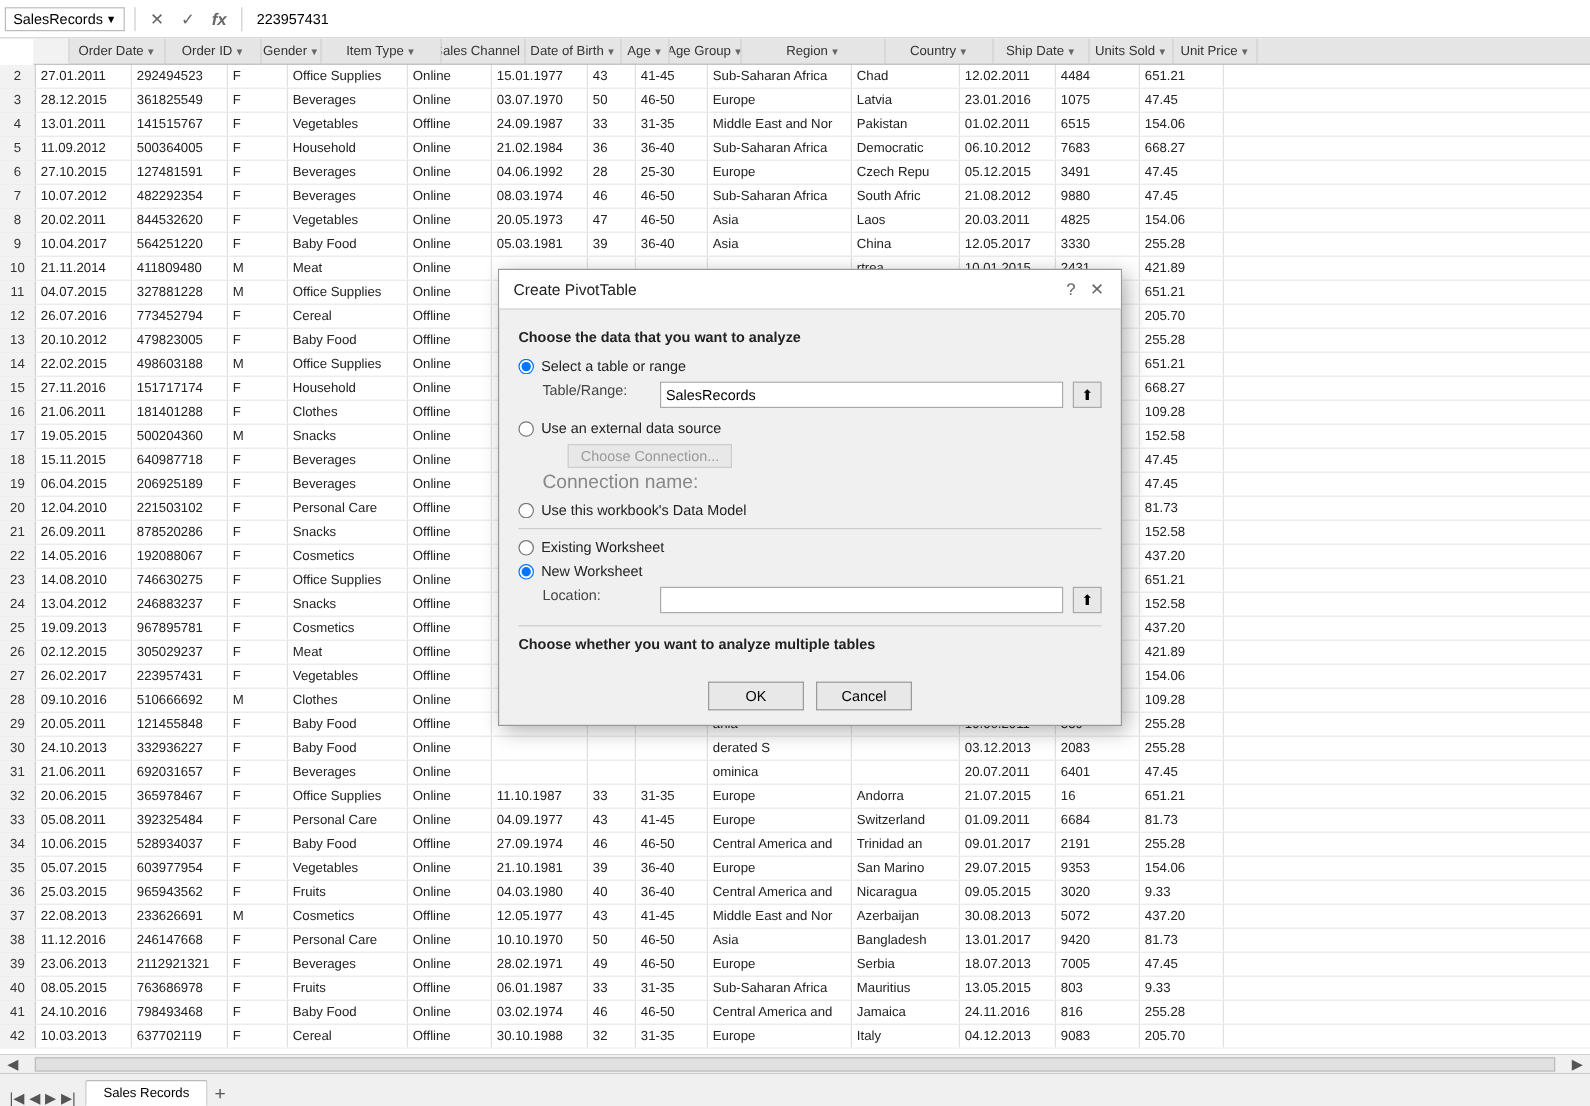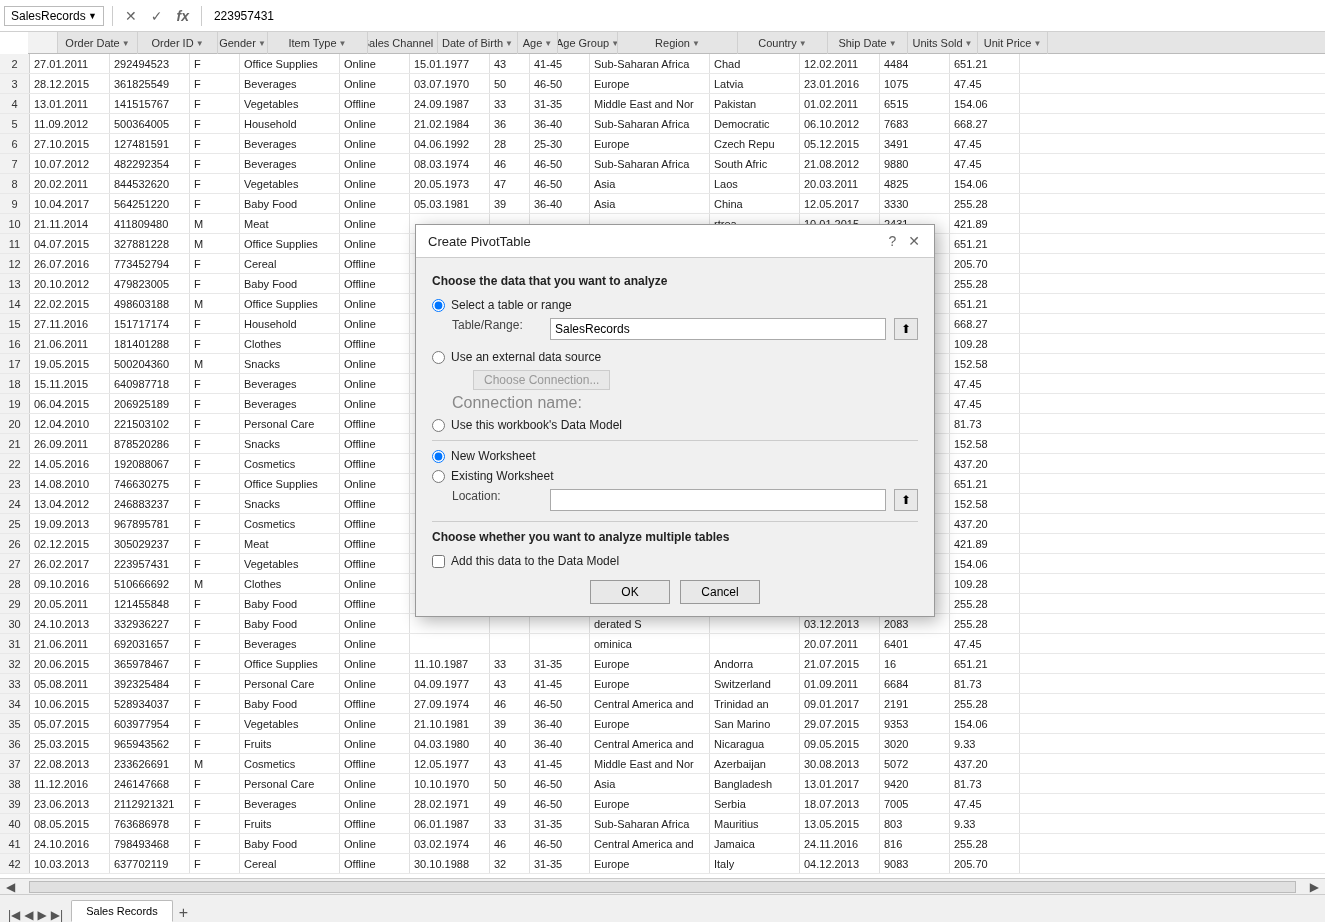--- a/index.html
+++ b/index.html
@@ -214,21 +214,21 @@
       align-items: center;
       gap: 6px;
       margin: 8px 0;
     }
     .checkbox-row input[type=checkbox] { margin: 0; cursor: pointer; }
     .checkbox-row label { font-size: 12px; color: #222; cursor: pointer; }
     .dialog-buttons {
       display: flex;
       justify-content: center;
       gap: 10px;
-      margin-top: 12px;
+      margin-top: 24px;
     }
     .btn-ok {
       background: #e8e8e8;
       border: 1px solid #999;
       padding: 4px 20px;
       font-size: 12px;
       cursor: pointer;
       min-width: 80px;
     }
     .btn-cancel {
@@ -1041,40 +1041,36 @@
     </div>
     <div class="connection-name-label">Connection name:</div>
     <div class="radio-row" style="margin-top:6px;">
       <input type="radio" name="datasource" id="r-datamodel" style="">
       <label for="r-datamodel">Use this workbook's Data Model</label>
     </div>
 
     <div class="divider"></div>
 
     <div class="radio-row">
+      <input type="radio" name="placement" id="r-existing" style="">
+      <label for="r-existing">Existing Worksheet</label>
+    </div>
+    <div class="radio-row">
       <input type="radio" name="placement" id="r-new" checked="" style="">
       <label for="r-new">New Worksheet</label>
-    </div>
-    <div class="radio-row">
-      <input type="radio" name="placement" id="r-existing" style="">
-      <label for="r-existing">Existing Worksheet</label>
     </div>
     <div class="field-row">
       <span class="field-label">Location:</span>
       <input class="field-input" type="text" value="" style="">
       <button class="field-btn">⬆</button>
     </div>
 
     <div class="divider"></div>
 
     <div class="section-label">Choose whether you want to analyze multiple tables</div>
-    <div class="checkbox-row">
-      <input type="checkbox" id="cb-datamodel" style="">
-      <label for="cb-datamodel">Add this data to the Data Model</label>
-    </div>
 
     <div class="dialog-buttons">
       <button class="btn-ok">OK</button>
       <button class="btn-cancel">Cancel</button>
     </div>
   </div>
 </div>
 
 <div class="bottom-bar">
   <span style="font-size:12px; color:#555; padding:0 6px; cursor:pointer;">◀</span>

